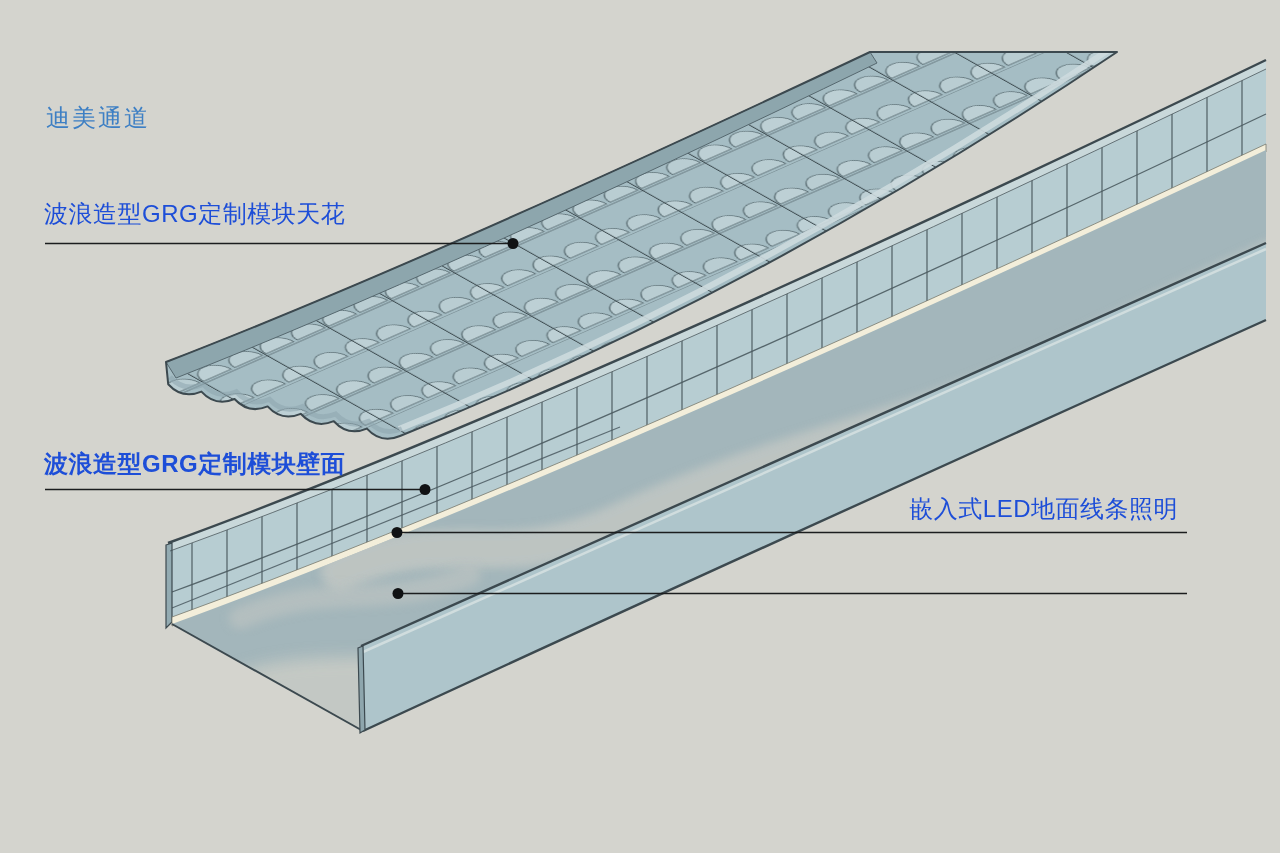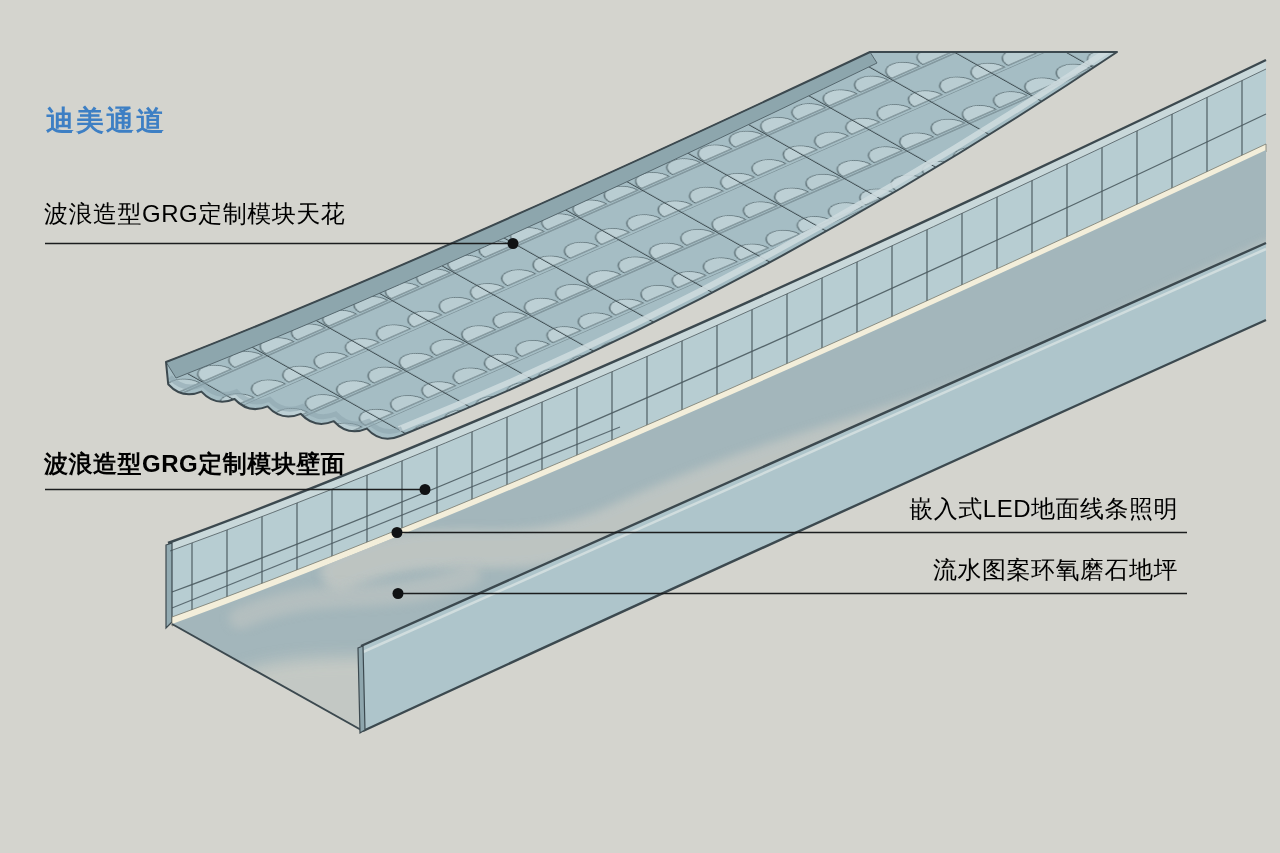--- a/index.html
+++ b/index.html
@@ -6,30 +6,30 @@
   #stage{
     position:relative;
     width:1280px;height:853px;
     overflow:hidden;
     font-family:"Liberation Sans","DejaVu Sans",sans-serif;
   }
   #scene{position:absolute;left:0;top:0;}
   .label{
     position:absolute;
     font-size:24px;
-    color:#000000;
+    color:#1d4ed8;
     letter-spacing:0.5px;
     white-space:nowrap;
     line-height:1.1;
   }
   #page-title{
     position:absolute;
     left:46px;top:102px;
-    font-size:28px;
-    font-weight:700;
+    font-size:24px;
+    font-weight:400;
     letter-spacing:2px;
     white-space:nowrap;
   }
   .lbl-left{left:44px;}
   .lbl-right{right:102px;text-align:right;}
 </style>
 </head>
 <body>
 
 <div id="stage" style="background: rgb(212, 212, 206);">
@@ -152,15 +152,14 @@
   </svg>
 
   <div id="page-title" style="color: rgb(61, 127, 196);">迪美通道</div>
 
   <div class="label lbl-left" style="top:201px;">波浪造型GRG定制模块天花</div>
 
   <div class="label lbl-left" style="top:451px;font-weight:bold;">波浪造型GRG定制模块壁面</div>
 
   <div class="label lbl-right" style="top:496px;margin-left:24px;">嵌入式LED地面线条照明</div>
 
-  <div class="label lbl-right" style="top:557px;">流水图案环氧磨石地坪</div>
 
 </div>
 
 </body></html>

